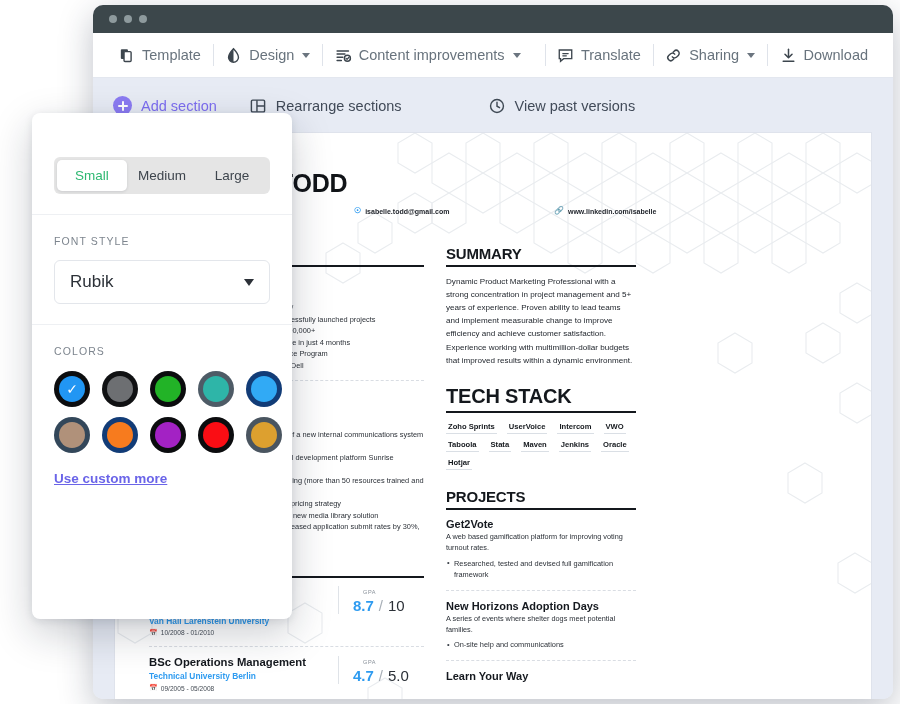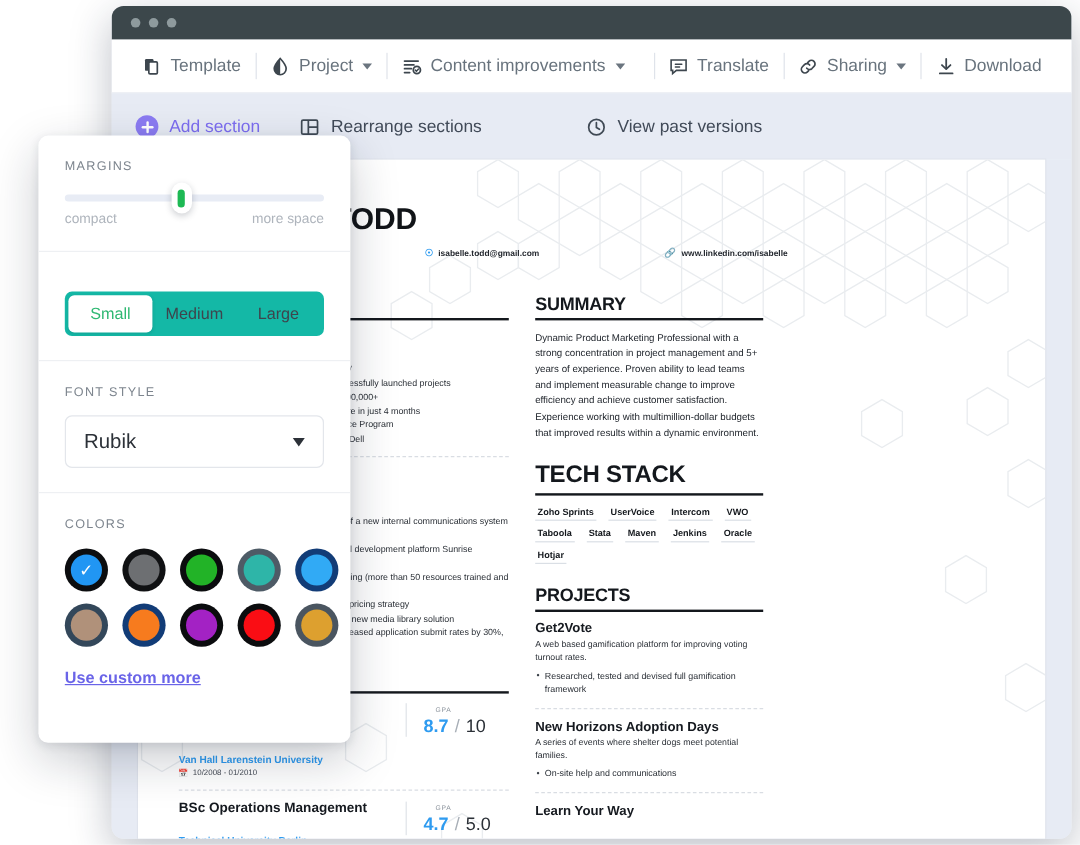--- a/index.html
+++ b/index.html
@@ -115,21 +115,21 @@
     padding-left: 8px; position: relative;
   }
   ul.bul li:before {
     content:"•"; position:absolute; left:1px; top:-0.5px; color:#3a4048; font-size:7.4px;
   }
   .hr-dot { border-top: 1px dashed #d9dde3; margin: 9px 0 9px 0; }
 
   .edu-row { display:flex; align-items:flex-start; margin-top: 2px; }
   .edu-left { flex: 1; }
   .edu-deg { font-size: 11.3px; font-weight:700; color:#15191f; line-height:1.22; }
-  .edu-sch { font-size: 8.4px; font-weight:700; color:#2e9bf0; margin-top:14px; }
+  .edu-sch { font-size: 8.4px; font-weight:700; color:#2e9bf0; margin-top:2px; }
   .gpa-box {
     width: 86px; flex:none; border-left:1px solid #dfe3e8;
     padding-left: 12px; text-align:left; padding-top:3px;
   }
   .gpa-lbl { font-size: 5.6px; color:#8a929b; letter-spacing:.6px; padding-left:12px;}
   .gpa-val { font-size:15px; margin-top:2px; padding-left:2px; }
   .gpa-val b { color:#2e9bf0; font-weight:700; }
   .gpa-val s { text-decoration:none; color:#a7aeb6; margin: 0 5px; }
   .gpa-val u { text-decoration:none; color:#2b3037; }
 
@@ -163,21 +163,21 @@
     background:#fff; border-radius: 9px;
     box-shadow: 0 2px 6px rgba(20,28,45,0.22);
     display:flex; align-items:center; justify-content:center;
     cursor: pointer;
   }
   .thumb:after { content:""; width:6px; height:15px; border-radius:3px; background:#1db954; }
   .s-ends { display:flex; justify-content:space-between; margin-top: 9px; }
   .s-ends span { font-size: 11.5px; color:#aeb4bc; }
 
   .seg {
-    margin-top: 13px; display:flex; background:#14b8a6;
+    margin-top: 24px; display:flex; background:#e5e5e5;
     border-radius: 6px; padding: 3px; gap: 0;
   }
   .seg div {
     flex:1; text-align:center; font-size: 13.5px; color:#3e454d;
     padding: 8px 0; border-radius: 5px; cursor:pointer;
   }
   .seg div.on { background:#fff; color:#2eb872; box-shadow:0 1px 3px rgba(20,28,45,0.12); }
 
   .select {
     margin-top: 13px; height: 44px; border:1px solid #e3e6eb; border-radius:6px;
@@ -230,21 +230,21 @@
         <span>Template</span>
       </div>
 
       <div class="tb-sep"></div>
 
       <div class="tb-item">
         <svg class="tb-ic" viewBox="0 0 24 24">
           <path d="M12 2.5C12 2.5 5 10 5 14.6A7 7 0 0 0 19 14.6C19 10 12 2.5 12 2.5Z" fill="none" stroke="currentColor" stroke-width="2"></path>
           <path d="M12 2.5C12 2.5 5 10 5 14.6A7 7 0 0 0 12 21.6Z" fill="currentColor"></path>
         </svg>
-        <span>Project</span>
+        <span>Design</span>
         <span class="caret"></span>
       </div>
 
       <div class="tb-sep"></div>
 
       <div class="tb-item">
         <svg class="tb-ic" viewBox="0 0 24 24" fill="none" stroke="currentColor" stroke-width="2.1" stroke-linecap="round">
           <path d="M3 5.5h16M3 10h11M3 14.5h8M3 19h6"></path>
           <circle cx="17.5" cy="16" r="4.2" fill="none"></circle>
           <path d="M15.7 16.1l1.3 1.3 2.4-2.6" stroke-width="1.8"></path>
@@ -548,31 +548,20 @@
 
             </div>
           </div>
         </div>
       </div>
     </div>
   </div>
 
   <div class="panel">
 
-    <div class="p-sec">
-      <div class="p-lbl">MARGINS</div>
-      <div class="slider">
-        <div class="track"></div>
-        <div class="thumb" style="left: 45%;"></div>
-      </div>
-      <div class="s-ends">
-        <span>compact</span>
-        <span>more space</span>
-      </div>
-    </div>
 
     <div class="p-sec">
       <div class="seg">
         <div class="on">Small</div>
         <div>Medium</div>
         <div>Large</div>
       </div>
     </div>
 
     <div class="p-sec">

